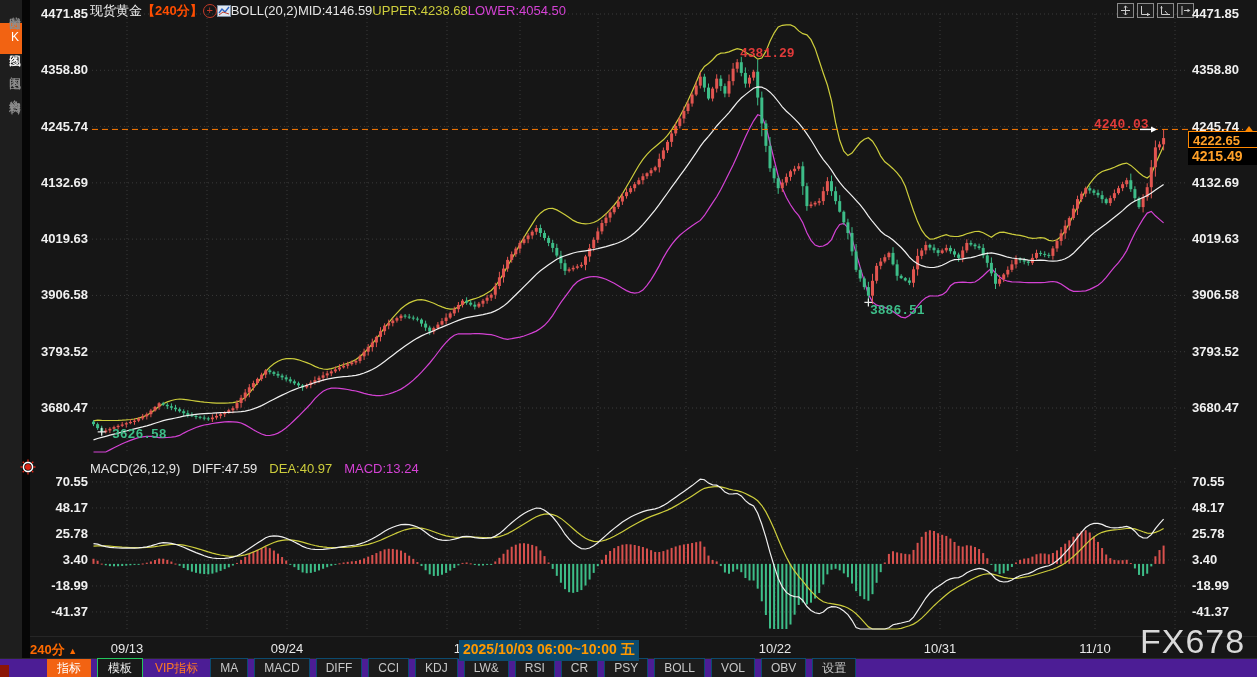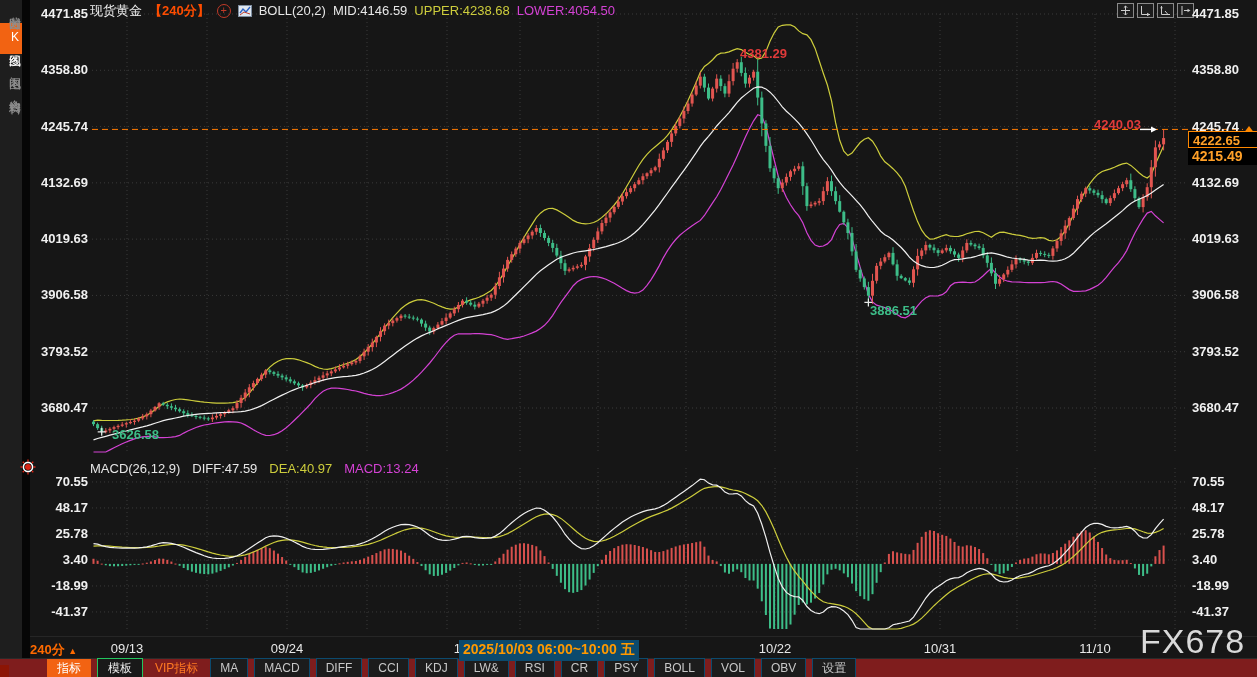--- a/index.html
+++ b/index.html
@@ -6,43 +6,43 @@
 #app{position:relative;width:1257px;height:677px;background:#161616;font-family:"Liberation Sans",sans-serif;overflow:hidden;color:#ddd;}
 #cv{position:absolute;left:0;top:0;}
 .grid{stroke:#3a3a3a;stroke-width:1;stroke-dasharray:1 3;}
 .ln{fill:none;stroke-width:1.2;}
 
 #sidebar{position:absolute;left:0;top:0;width:22px;height:677px;background:#1e1e1e;}
 #lstrip{position:absolute;left:22px;top:0;width:8px;height:677px;background:#060606;}
 .side-tab{width:22px;text-align:center;padding:7px 0;margin-bottom:6px;color:#8f8f8f;font-size:12px;line-height:14px;letter-spacing:1px;writing-mode:vertical-rl;text-orientation:upright;cursor:pointer;}
 .side-tab.active{background:#f26312;color:#fff;}
 
-#header{position:absolute;left:90px;top:2px;height:17px;display:flex;align-items:center;gap:7px;font-size:13px;white-space:nowrap;}
+#header{position:absolute;left:90px;top:2px;height:17px;display:flex;align-items:center;font-size:13px;white-space:nowrap;}
 .h-sym{color:#ececec;}
 .h-per{color:#ff4d00;font-weight:700;}
 .h-plus{display:inline-block;width:12px;height:12px;border:1px solid #c23a28;border-radius:50%;color:#c23a28;font-size:11px;line-height:11px;text-align:center;}
 .h-wh{color:#e6e6e6;}
 .h-up{color:#cdcd3c;}
 .h-lo{color:#d442d4;}
 
 .axlab{position:absolute;font-size:13px;font-weight:700;color:#f0f0f0;height:16px;line-height:16px;}
 .axl{left:34px;width:54px;text-align:right;}
 .axr{left:1192px;width:60px;text-align:left;}
 
 #macdhdr{position:absolute;left:90px;top:461px;display:flex;gap:12px;font-size:13px;white-space:nowrap;}
 
-.anno{position:absolute;font-size:13px;font-weight:700;white-space:nowrap;}
+.anno{position:absolute;font-size:13px;font-weight:700;white-space:nowrap;font-family:Liberation Mono, monospace;}
 .pbox{position:absolute;left:1188px;width:66px;background:#000;color:#ffa028;font-weight:700;padding-left:4px;white-space:nowrap;overflow:hidden;}
 
 #period{position:absolute;left:30px;top:641px;color:#ff6a00;font-size:13px;font-weight:700;cursor:pointer;}
 .xlab{position:absolute;top:641px;font-size:13px;font-weight:400;color:#e8e8e8;transform:translateX(-50%);z-index:2;}
 #tooltip{position:absolute;left:459px;top:640px;background:#0c4a6e;color:#ff9900;font-size:14px;font-weight:700;padding:1px 4px 2px 4px;white-space:nowrap;z-index:3;}
 #sep1{position:absolute;left:30px;top:636px;width:1227px;height:1px;background:#262626;}
 
-#toolbar{position:absolute;left:0;top:658px;width:1257px;height:19px;background:#7f1d1d;border-top:1px solid #2a2a2a;display:flex;align-items:center;padding-left:47px;box-sizing:border-box;gap:6px;z-index:2;}
+#toolbar{position:absolute;left:0;top:658px;width:1257px;height:19px;background:#4c1d95;border-top:1px solid #2a2a2a;display:flex;align-items:center;padding-left:47px;box-sizing:border-box;gap:6px;z-index:2;}
 .tb-tab{font-size:12px;padding:1px 10px;cursor:pointer;color:#e8e8e8;}
 .tb-tab.active{background:#f26312;color:#fff;}
 .tb-tab.plain{border:1px solid #22c55e;background:#191919;}
 .tb-tab.vip{color:#ff7a22;padding:1px 6px;}
 .tb-btn{font-size:12px;color:#c8c8c8;border:1px solid #0c4a6e;background:#1c1c1c;padding:2px 9px;height:15px;line-height:14px;cursor:pointer;}
 #watermark{position:absolute;left:1140px;top:622px;font-size:34px;color:#d9d9d9;letter-spacing:1px;z-index:4;}
 
 #tricons{position:absolute;left:1117px;top:3px;display:flex;gap:3px;}
 .tric{width:15px;height:13px;border:1px solid #8a8a8a;background:#1d1d1d;display:flex;align-items:center;justify-content:center;cursor:pointer;}
 #redsq{position:absolute;left:0px;top:665px;width:9px;height:12px;background:#8c1505;z-index:3;}

